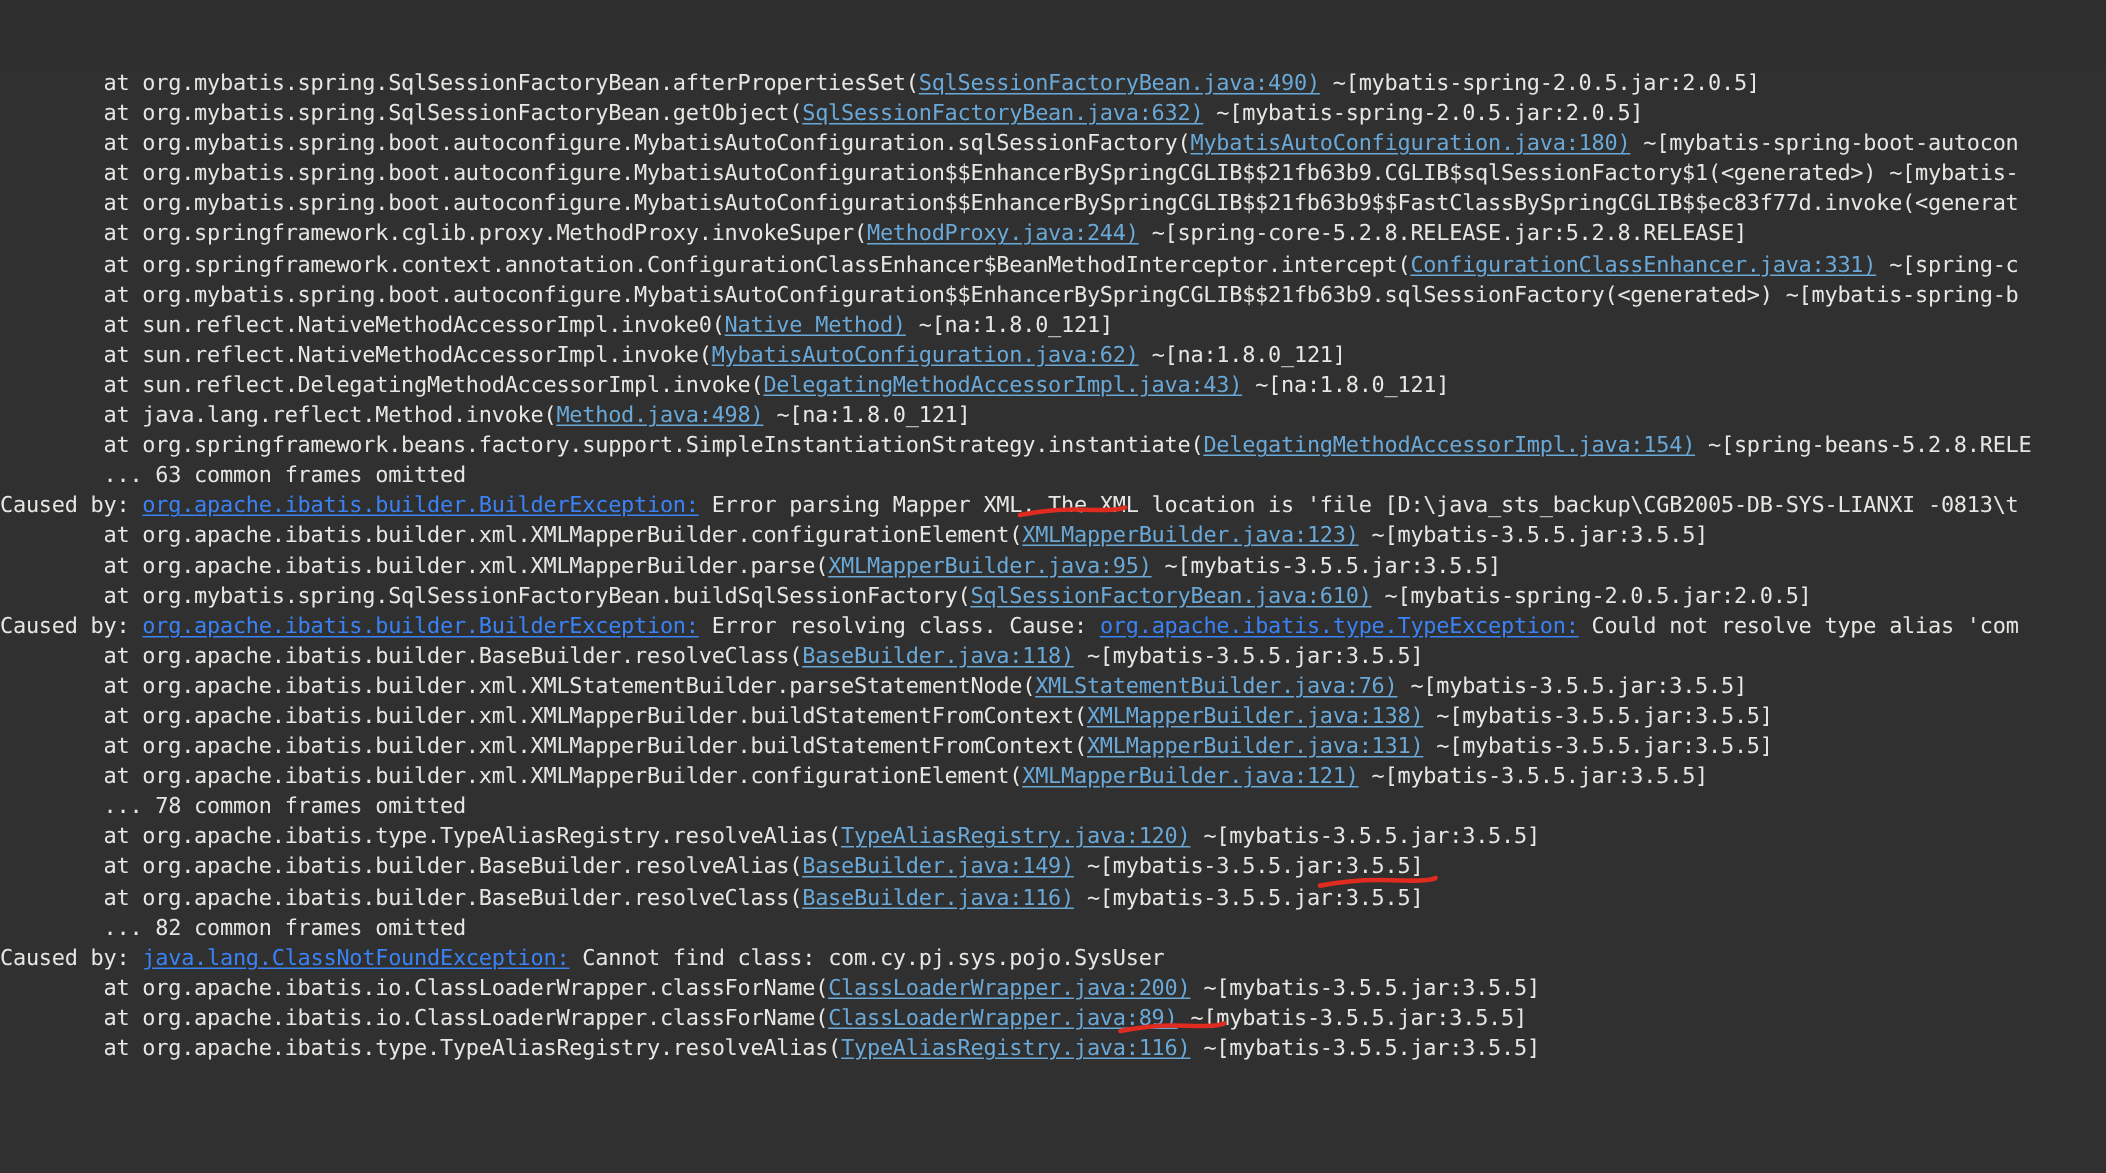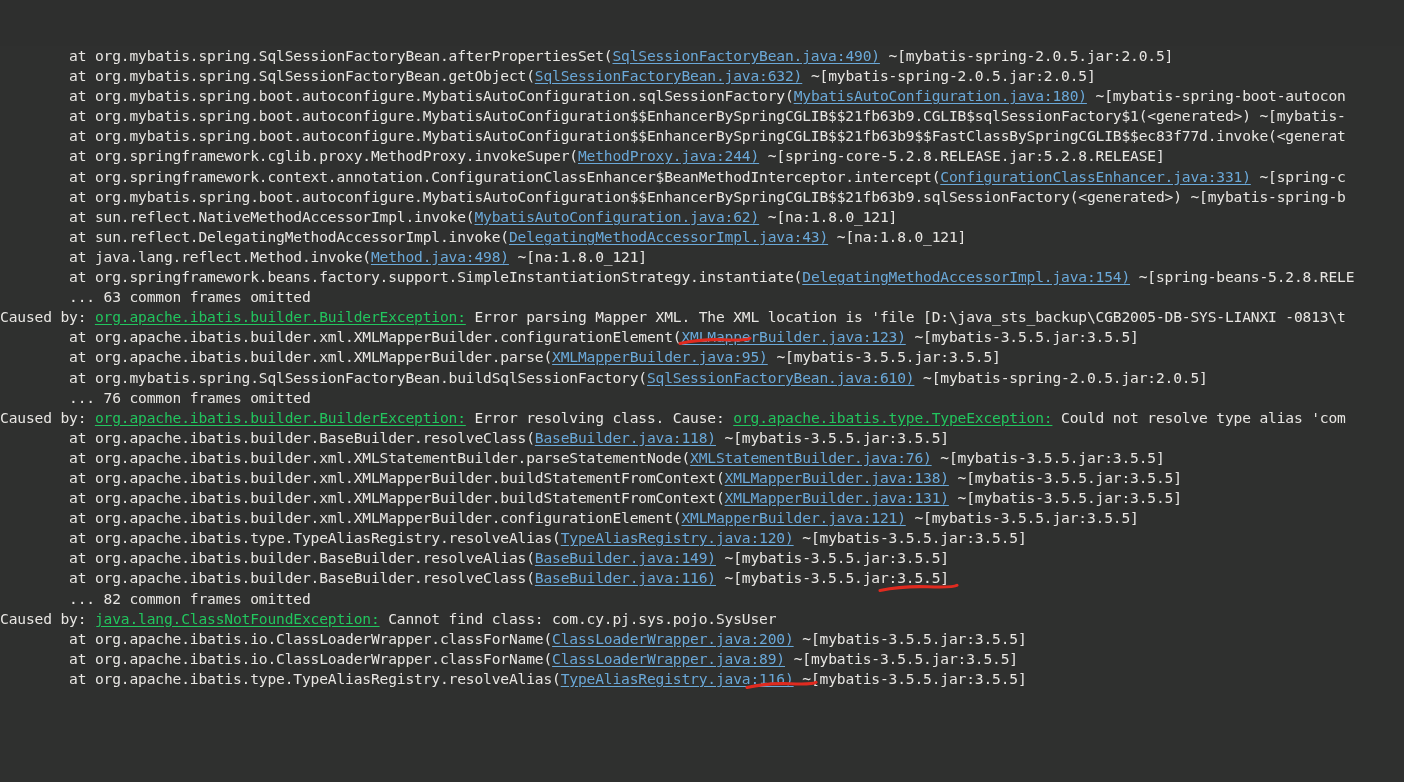--- a/index.html
+++ b/index.html
@@ -44,21 +44,21 @@
     overflow: hidden;
   }
 
   .log-line .lnk {
     color: #6aa8d8;
     text-decoration: underline;
     text-underline-offset: 2px;
   }
 
   .log-line .exc {
-    color: #22c55e;
+    color: #3b82f6;
     text-decoration: underline;
     text-underline-offset: 2px;
   }
 
   .log-line .plain {
     color: #e8e6e3;
   }
 
   
   .annot {
@@ -107,36 +107,37 @@
 
   <div class="console-body" id="log-root">
       <div class="log-line"><span class="plain">        at </span><span class="plain">org.mybatis.spring.SqlSessionFactoryBean.afterPropertiesSet(</span><span class="lnk">SqlSessionFactoryBean.java:490)</span><span class="plain"> ~[mybatis-spring-2.0.5.jar:2.0.5]</span></div>
       <div class="log-line"><span class="plain">        at </span><span class="plain">org.mybatis.spring.SqlSessionFactoryBean.getObject(</span><span class="lnk">SqlSessionFactoryBean.java:632)</span><span class="plain"> ~[mybatis-spring-2.0.5.jar:2.0.5]</span></div>
       <div class="log-line"><span class="plain">        at </span><span class="plain">org.mybatis.spring.boot.autoconfigure.MybatisAutoConfiguration.sqlSessionFactory(</span><span class="lnk">MybatisAutoConfiguration.java:180)</span><span class="plain"> ~[mybatis-spring-boot-autocon</span></div>
       <div class="log-line"><span class="plain">        at </span><span class="plain">org.mybatis.spring.boot.autoconfigure.MybatisAutoConfiguration$$EnhancerBySpringCGLIB$$21fb63b9.CGLIB$sqlSessionFactory$1(&lt;generated&gt;) ~[mybatis-</span></div>
       <div class="log-line"><span class="plain">        at </span><span class="plain">org.mybatis.spring.boot.autoconfigure.MybatisAutoConfiguration$$EnhancerBySpringCGLIB$$21fb63b9$$FastClassBySpringCGLIB$$ec83f77d.invoke(&lt;generat</span></div>
       <div class="log-line"><span class="plain">        at </span><span class="plain">org.springframework.cglib.proxy.MethodProxy.invokeSuper(</span><span class="lnk">MethodProxy.java:244)</span><span class="plain"> ~[spring-core-5.2.8.RELEASE.jar:5.2.8.RELEASE]</span></div>
       <div class="log-line"><span class="plain">        at </span><span class="plain">org.springframework.context.annotation.ConfigurationClassEnhancer$BeanMethodInterceptor.intercept(</span><span class="lnk">ConfigurationClassEnhancer.java:331)</span><span class="plain"> ~[spring-c</span></div>
       <div class="log-line"><span class="plain">        at </span><span class="plain">org.mybatis.spring.boot.autoconfigure.MybatisAutoConfiguration$$EnhancerBySpringCGLIB$$21fb63b9.sqlSessionFactory(&lt;generated&gt;) ~[mybatis-spring-b</span></div>
+      <div class="log-line"><span class="plain">        at </span><span class="plain">sun.reflect.NativeMethodAccessorImpl.invoke0(</span><span class="lnk">Native Method)</span><span class="plain"> ~[na:1.8.0_121]</span></div>
       <div class="log-line"><span class="plain">        at </span><span class="plain">sun.reflect.NativeMethodAccessorImpl.invoke(</span><span class="lnk">MybatisAutoConfiguration.java:62)</span><span class="plain"> ~[na:1.8.0_121]</span></div>
       <div class="log-line"><span class="plain">        at </span><span class="plain">sun.reflect.DelegatingMethodAccessorImpl.invoke(</span><span class="lnk">DelegatingMethodAccessorImpl.java:43)</span><span class="plain"> ~[na:1.8.0_121]</span></div>
       <div class="log-line"><span class="plain">        at </span><span class="plain">java.lang.reflect.Method.invoke(</span><span class="lnk">Method.java:498)</span><span class="plain"> ~[na:1.8.0_121]</span></div>
       <div class="log-line"><span class="plain">        at </span><span class="plain">org.springframework.beans.factory.support.SimpleInstantiationStrategy.instantiate(</span><span class="lnk">DelegatingMethodAccessorImpl.java:154)</span><span class="plain"> ~[spring-beans-5.2.8.RELE</span></div>
       <div class="log-line"><span class="plain">        ... </span><span class="plain">63 common frames omitted</span></div>
       <div class="log-line"><span class="plain">Caused by: </span><span class="exc">org.apache.ibatis.builder.BuilderException:</span><span class="plain"> Error parsing Mapper XML. The XML location is 'file [D:\java_sts_backup\CGB2005-DB-SYS-LIANXI -0813\t</span></div>
       <div class="log-line"><span class="plain">        at </span><span class="plain">org.apache.ibatis.builder.xml.XMLMapperBuilder.configurationElement(</span><span class="lnk">XMLMapperBuilder.java:123)</span><span class="plain"> ~[mybatis-3.5.5.jar:3.5.5]</span></div>
       <div class="log-line"><span class="plain">        at </span><span class="plain">org.apache.ibatis.builder.xml.XMLMapperBuilder.parse(</span><span class="lnk">XMLMapperBuilder.java:95)</span><span class="plain"> ~[mybatis-3.5.5.jar:3.5.5]</span></div>
       <div class="log-line"><span class="plain">        at </span><span class="plain">org.mybatis.spring.SqlSessionFactoryBean.buildSqlSessionFactory(</span><span class="lnk">SqlSessionFactoryBean.java:610)</span><span class="plain"> ~[mybatis-spring-2.0.5.jar:2.0.5]</span></div>
-      <div class="log-line"><span class="plain">        ... </span><span class="plain">76 common frames omitted</span></div>
       <div class="log-line"><span class="plain">Caused by: </span><span class="exc">org.apache.ibatis.builder.BuilderException:</span><span class="plain"> Error resolving class. Cause: </span><span class="exc">org.apache.ibatis.type.TypeException:</span><span class="plain"> Could not resolve type alias 'com</span></div>
       <div class="log-line"><span class="plain">        at </span><span class="plain">org.apache.ibatis.builder.BaseBuilder.resolveClass(</span><span class="lnk">BaseBuilder.java:118)</span><span class="plain"> ~[mybatis-3.5.5.jar:3.5.5]</span></div>
       <div class="log-line"><span class="plain">        at </span><span class="plain">org.apache.ibatis.builder.xml.XMLStatementBuilder.parseStatementNode(</span><span class="lnk">XMLStatementBuilder.java:76)</span><span class="plain"> ~[mybatis-3.5.5.jar:3.5.5]</span></div>
       <div class="log-line"><span class="plain">        at </span><span class="plain">org.apache.ibatis.builder.xml.XMLMapperBuilder.buildStatementFromContext(</span><span class="lnk">XMLMapperBuilder.java:138)</span><span class="plain"> ~[mybatis-3.5.5.jar:3.5.5]</span></div>
       <div class="log-line"><span class="plain">        at </span><span class="plain">org.apache.ibatis.builder.xml.XMLMapperBuilder.buildStatementFromContext(</span><span class="lnk">XMLMapperBuilder.java:131)</span><span class="plain"> ~[mybatis-3.5.5.jar:3.5.5]</span></div>
       <div class="log-line"><span class="plain">        at </span><span class="plain">org.apache.ibatis.builder.xml.XMLMapperBuilder.configurationElement(</span><span class="lnk">XMLMapperBuilder.java:121)</span><span class="plain"> ~[mybatis-3.5.5.jar:3.5.5]</span></div>
+      <div class="log-line"><span class="plain">        ... </span><span class="plain">78 common frames omitted</span></div>
       <div class="log-line"><span class="plain">        at </span><span class="plain">org.apache.ibatis.type.TypeAliasRegistry.resolveAlias(</span><span class="lnk">TypeAliasRegistry.java:120)</span><span class="plain"> ~[mybatis-3.5.5.jar:3.5.5]</span></div>
       <div class="log-line"><span class="plain">        at </span><span class="plain">org.apache.ibatis.builder.BaseBuilder.resolveAlias(</span><span class="lnk">BaseBuilder.java:149)</span><span class="plain"> ~[mybatis-3.5.5.jar:3.5.5]</span></div>
       <div class="log-line"><span class="plain">        at </span><span class="plain">org.apache.ibatis.builder.BaseBuilder.resolveClass(</span><span class="lnk">BaseBuilder.java:116)</span><span class="plain"> ~[mybatis-3.5.5.jar:3.5.5]</span></div>
       <div class="log-line"><span class="plain">        ... </span><span class="plain">82 common frames omitted</span></div>
       <div class="log-line"><span class="plain">Caused by: </span><span class="exc">java.lang.ClassNotFoundException:</span><span class="plain"> Cannot find class: com.cy.pj.sys.pojo.SysUser</span></div>
       <div class="log-line"><span class="plain">        at </span><span class="plain">org.apache.ibatis.io.ClassLoaderWrapper.classForName(</span><span class="lnk">ClassLoaderWrapper.java:200)</span><span class="plain"> ~[mybatis-3.5.5.jar:3.5.5]</span></div>
       <div class="log-line"><span class="plain">        at </span><span class="plain">org.apache.ibatis.io.ClassLoaderWrapper.classForName(</span><span class="lnk">ClassLoaderWrapper.java:89)</span><span class="plain"> ~[mybatis-3.5.5.jar:3.5.5]</span></div>
       <div class="log-line"><span class="plain">        at </span><span class="plain">org.apache.ibatis.type.TypeAliasRegistry.resolveAlias(</span><span class="lnk">TypeAliasRegistry.java:116)</span><span class="plain"> ~[mybatis-3.5.5.jar:3.5.5]</span></div>
     </div>
 

